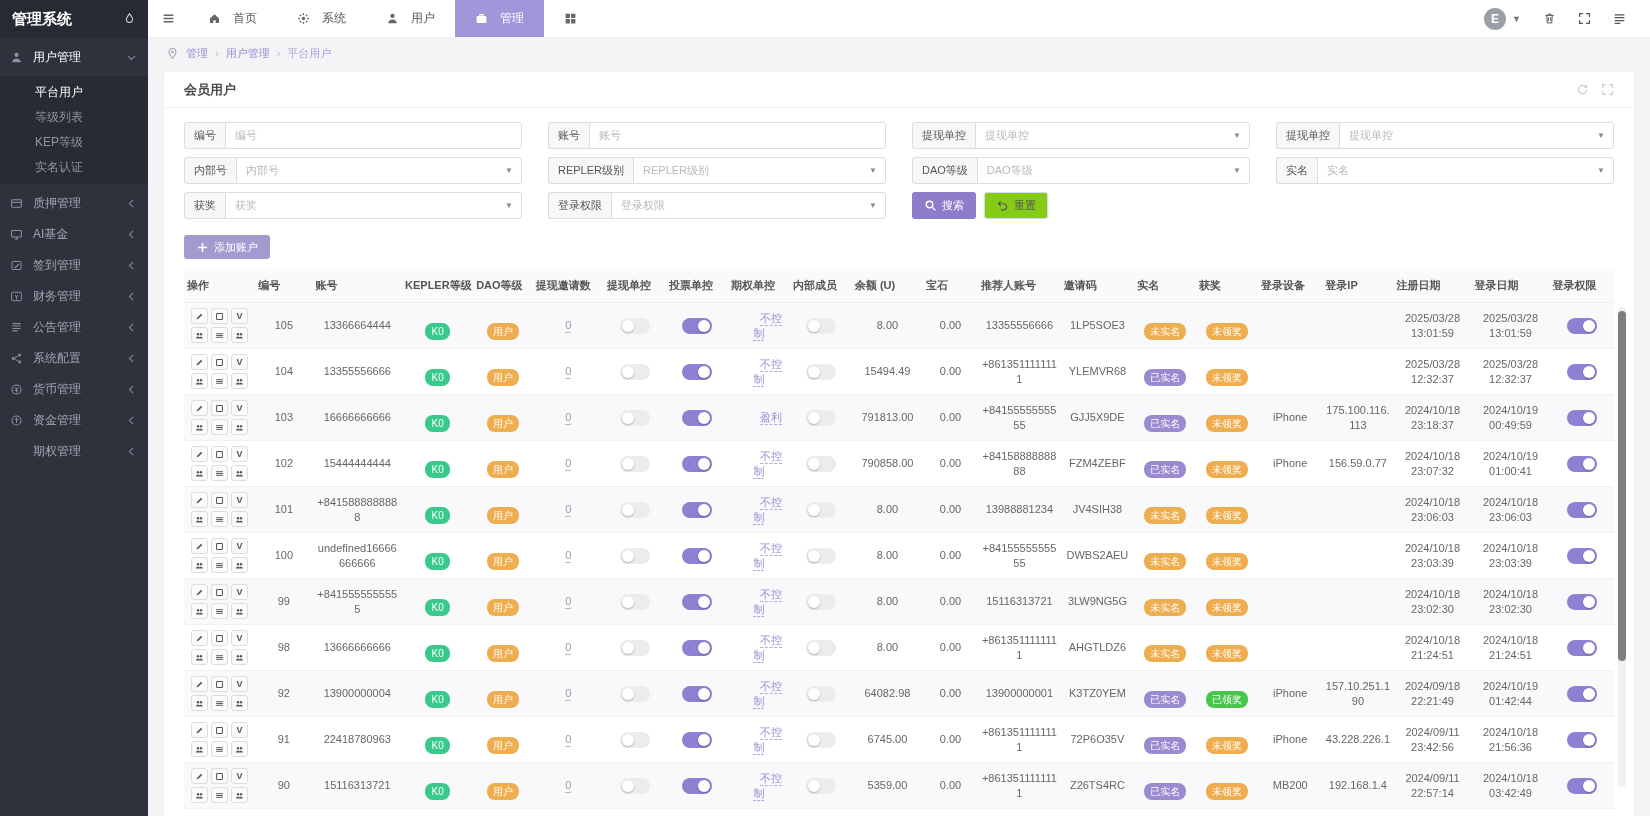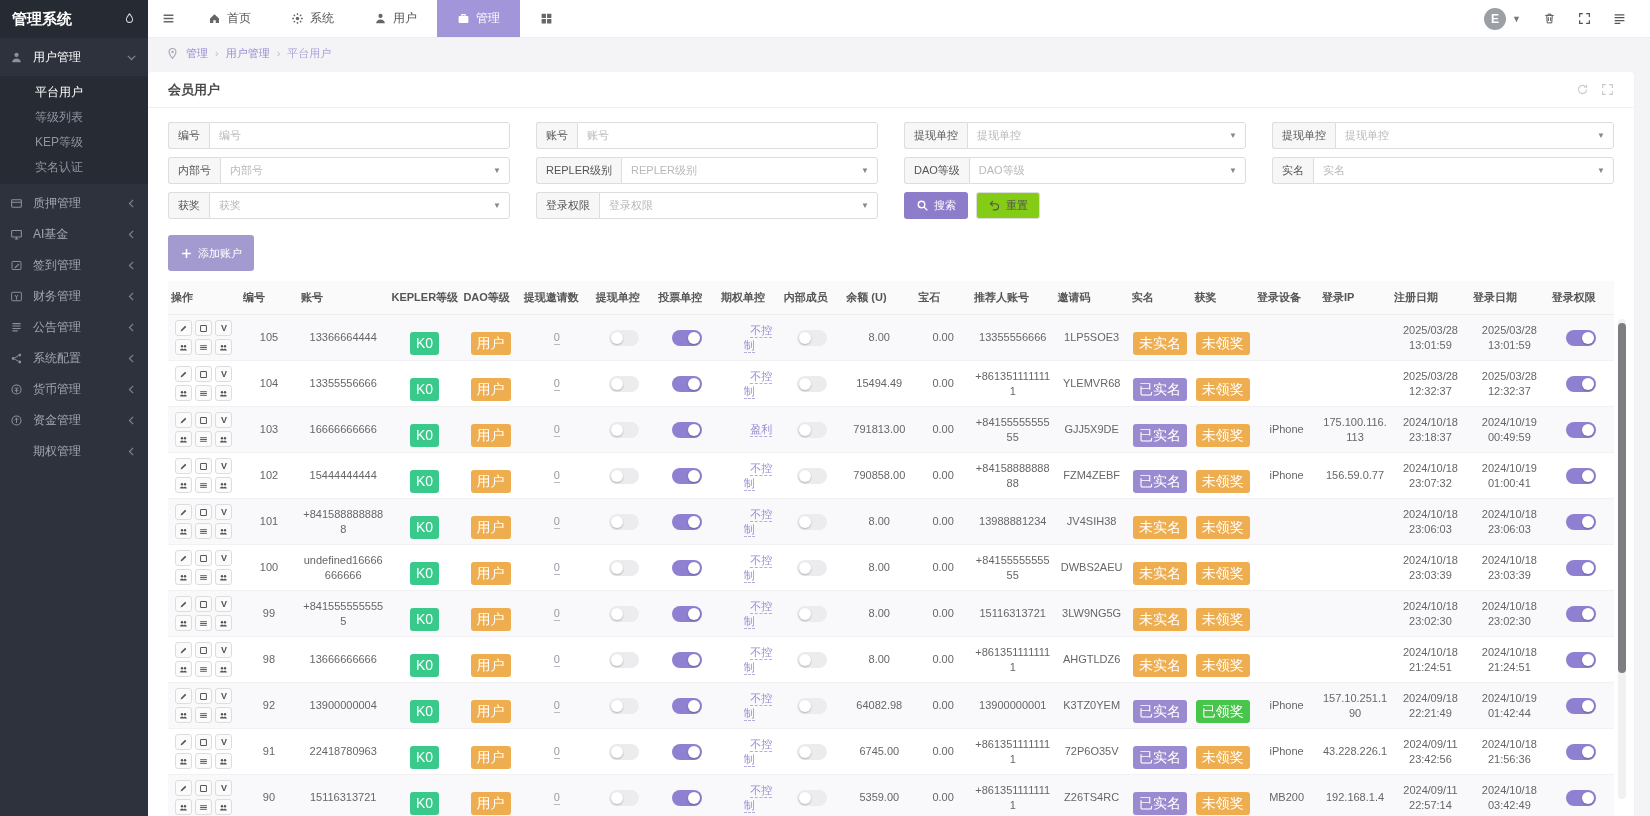--- a/index.html
+++ b/index.html
@@ -21,39 +21,39 @@
   .submenu { background:#272b34; padding:2px 0; }
   .submenu .menu-item { height:21px; margin:4px 0; padding-left:35px; color:#9094a2; }
   .submenu .menu-item.active { color:#ffffff; }
   svg.i { width:13px; height:13px; fill:currentColor; }
 
   
   .main { flex:1; display:flex; flex-direction:column; height:100%; }
   .topbar { height:38px; background:#fff; display:flex; align-items:stretch; border-bottom:1px solid #eee; }
   .tb-burger { width:40px; display:flex; align-items:center; justify-content:center; color:#666; cursor:pointer; }
   .tabs { display:flex; align-items:stretch; }
-  .tab { display:flex; align-items:center; gap:6px; padding:0 20px; color:#555; cursor:pointer; font-size:12px; }
+  .tab { display:flex; align-items:center; gap:12px; padding:0 20px; color:#555; cursor:pointer; font-size:12px; }
   .tab .ic { display:inline-flex; color:#666; }
   .tab.active { background:#a395da; color:#fff; }
   .tab.active .ic { color:#fff; }
   .tb-right { margin-left:auto; display:flex; align-items:center; gap:22px; padding-right:24px; }
   .avatar-wrap { display:flex; align-items:center; gap:6px; cursor:pointer; }
   .avatar { width:22px; height:22px; border-radius:50%; background:#9aa0a6; color:#fff;
     display:flex; align-items:center; justify-content:center; font-size:12px; font-weight:bold; }
   .caret { color:#777; font-size:9px; }
   .tb-icon { color:#555; cursor:pointer; display:inline-flex; }
 
   .breadcrumb { height:30px; display:flex; align-items:center; gap:7px; padding:0 18px;
     background:#f4f4f6; font-size:11px; color:#9b8bd4; }
   .breadcrumb .ic { color:#a9a9b5; display:inline-flex; }
   .crumb { cursor:pointer; }
   .crumb.last { color:#ab9fdc; cursor:default; }
   .crumb-sep { color:#b9bcc6; }
 
-  .content { flex:1; padding:4px 16px 0 0; overflow:hidden; }
+  .content { flex:1; padding:4px 16px 0 16px; overflow:hidden; }
   .card { background:#fff; border-radius:4px; box-shadow:0 1px 2px rgba(0,0,0,.05); height:780px; }
   .card-header { height:36px; display:flex; align-items:center; justify-content:space-between;
     padding:0 20px; border-bottom:1px solid #f0f0f0; }
   .card-title { font-size:13px; font-weight:bold; color:#4a4a4a; }
   .card-tools { display:flex; gap:12px; color:#ccc; }
   .card-tools .ic { cursor:pointer; display:inline-flex; }
 
   
   .filters { padding:14px 20px 4px 20px; display:grid; grid-template-columns:repeat(4,1fr); gap:8px 26px; }
   .field { display:flex; height:27px; }
@@ -64,31 +64,31 @@
   .field .fctrl.sel { cursor:pointer; }
   .field .fctrl .sel-caret { position:absolute; right:8px; color:#888; font-size:8px; }
   .filter-actions { display:flex; align-items:center; gap:8px; }
   .btn { height:27px; display:inline-flex; align-items:center; gap:5px; padding:0 11px; border-radius:3px;
     font-size:11px; cursor:pointer; border:1px solid transparent; }
   .btn .ic { display:inline-flex; }
   .btn-search { background:#8d7cca; color:#fff; }
   .btn-reset { background:#84cc16; border-color:#ddd; color:#555; }
 
   .add-row { padding:12px 20px 10px 20px; }
-  .btn-add { background:#a39ad0; color:#fff; height:36px; }
+  .btn-add { background:#a39ad0; color:#fff; height:24px; }
 
   
   .table-wrap { position:relative; margin:0 20px; }
   table { width:100%; border-collapse:collapse; table-layout:fixed; font-size:11px; color:#666; }
   thead th { background:#fafafa; color:#555; font-weight:bold; padding:9px 3px; text-align:left;
     border-bottom:1px solid #ededed; white-space:nowrap; overflow:hidden; }
   tbody td { padding:5px 3px; text-align:center; border-bottom:1px solid #f1f1f3; word-break:break-all;
     line-height:1.35; height:40px; }
   tbody tr:nth-child(odd) { background:#f9f9fb; }
-  .badge { display:inline-block; padding:2px 6px; border-radius:3px; color:#fff; font-size:14px; white-space:nowrap;margin-top:12px; }
+  .badge { display:inline-block; padding:2px 6px; border-radius:8px; color:#fff; font-size:10px; white-space:nowrap;margin-top:12px; }
   .b-green { background:#38c98b; }
   .b-green2 { background:#48c54b; }
   .b-orange { background:#eead4e; }
   .b-purple { background:#9a8bd0; }
   .lnk-num { color:#9a9aa2; border-bottom:1px dashed #b9b9c2; cursor:pointer; padding-bottom:1px; }
   .lnk-opt { color:#9b8bd4; border-bottom:1px dashed #b6aade; cursor:pointer; padding-bottom:1px;margin-left:24px; }
   .toggle { display:inline-block; width:30px; height:16px; border-radius:9px; position:relative; cursor:pointer; vertical-align:middle; }
   .toggle .knob { position:absolute; top:2px; width:12px; height:12px; border-radius:50%; background:#fff;
     box-shadow:0 1px 2px rgba(0,0,0,.25); }
   .toggle.on { background:#8f80d2; } .toggle.on .knob { right:2px; }

